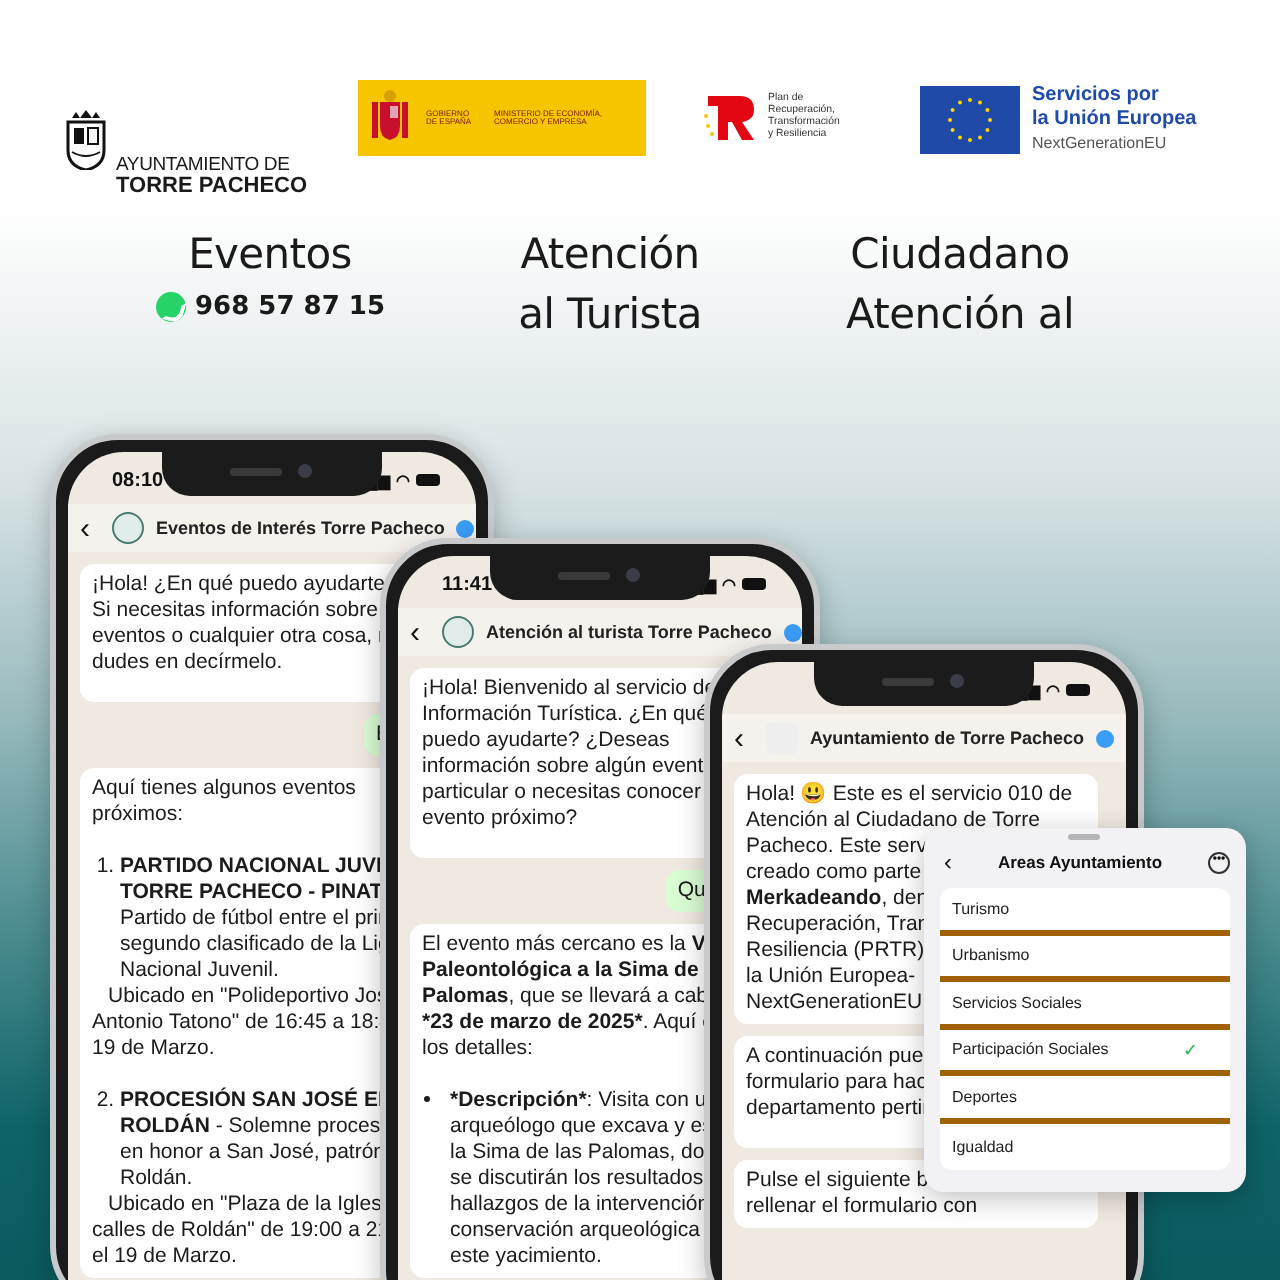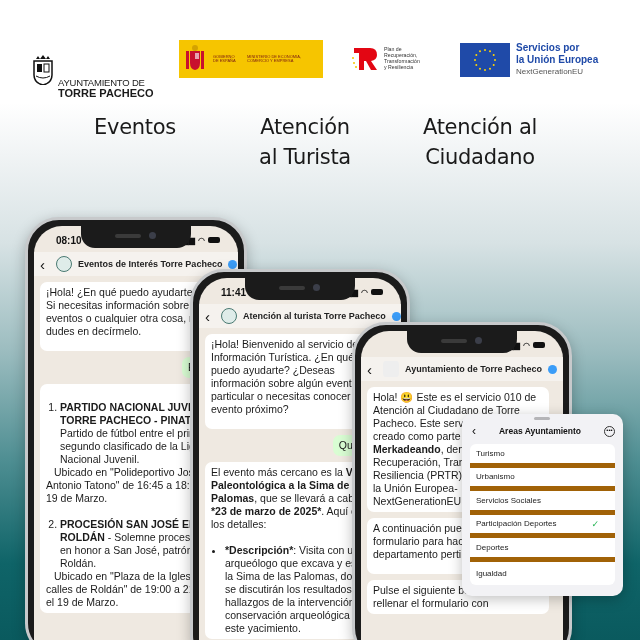--- a/index.html
+++ b/index.html
@@ -60,21 +60,21 @@
   .p1 { left: 25px; top: 217px; width: 222px; height: 440px; }
   .p2 { left: 190px; top: 269px; width: 220px; height: 400px; }
   .p3 { left: 352px; top: 322px; width: 220px; height: 340px; }
 
   .sheet { position: absolute; left: 462px; top: 414px; width: 161px; height: 182px; background: #f2f2f5; border-radius: 10px; box-shadow: 0 3px 14px rgba(0,0,0,0.25); overflow: hidden; }
   .sheet .grab { position: absolute; left: 72px; top: 3px; width: 16px; height: 3px; border-radius: 2px; background: #b5b5b8; }
   .sheet .sh-head { position: absolute; top: 8px; left: 0; right: 0; height: 18px; display: flex; align-items: center; justify-content: space-between; padding: 0 8px 0 10px; font-size: 8.5px; font-weight: bold; color: #111; }
   .sheet .sh-head .back { font-size: 12px; font-weight: normal; }
   .sheet .more { width: 11px; height: 11px; border: 1.2px solid #333; border-radius: 50%; font-size: 6px; line-height: 7px; text-align: center; }
   .sheet .list { position: absolute; top: 30px; left: 8px; right: 8px; background: #fff; border-radius: 6px; }
-  .sheet .item { height: 23.5px; display: flex; align-items: center; justify-content: space-between; padding: 0 6px 0 6px; font-size: 8px; color: #222; border-bottom: 5px solid #a16207; }
+  .sheet .item { height: 23.5px; display: flex; align-items: center; justify-content: space-between; padding: 0 6px 0 6px; font-size: 8px; color: #222; border-bottom: 3px solid #a16207; }
   .sheet .item:last-child { border-bottom: none; }
   .sheet .check { color: #25b454; font-size: 9px; margin-right: 10px; }
 </style>
 </head>
 <body>
 
 <div class="logos">
   <div class="logo-tp">
     <svg class="shield" viewBox="0 0 22 30">
       <path d="M4 4 L6 1 L8 4 L11 0 L14 4 L16 1 L18 4 Z" fill="#111"></path>
@@ -139,28 +139,32 @@
     <div>
       <div class="e1">Servicios por</div>
       <div class="e1">la Unión Europea</div>
       <div class="e2">NextGenerationEU</div>
     </div>
   </div>
 </div>
 
 <div class="headline h1">
   <div class="h">Eventos</div>
+  <div class="phone">
+    <span class="wa"></span>
+    <span>968 57 87 15</span>
+  </div>
 </div>
 <div class="headline h2">
   <div class="h">Atención</div>
   <div class="h">al Turista</div>
 </div>
 <div class="headline h3">
+  <div class="h">Ciudadano</div>
   <div class="h">Atención al</div>
-  <div class="h">Ciudadano</div>
 </div>
 
 <div class="phone-frame p1">
   <div class="screen">
     <div class="notch"></div>
     <div class="status">
       <span>08:10</span>
       <span class="icons">
           <span>▂▄▆</span>
           <span>◠</span>
@@ -175,20 +179,21 @@
     </div>
     <div class="chat-body">
       <div class="bubble">
         <span>¡Hola! ¿En qué puedo ayudarte hoy? Si necesitas información sobre eventos o cualquier otra cosa, no dudes en decírmelo.</span>
         <span class="time">10:59</span>
       </div>
       <div class="bubble out">
         <span>Eventos</span>
       </div>
       <div class="bubble">
+        <p>Aquí tienes algunos eventos próximos:</p>
         <br>
         <ol>
           <li><b>PARTIDO NACIONAL JUVENIL TORRE PACHECO - PINATAR</b><span> - Partido de fútbol entre el primer y segundo clasificado de la Liga Nacional Juvenil.</span></li>
         </ol>
         <p style="text-indent:8px">Ubicado en "Polideportivo José Antonio Tatono" de 16:45 a 18:45 el 19 de Marzo.</p>
         <br>
         <ol start="2">
           <li><b>PROCESIÓN SAN JOSÉ EN ROLDÁN</b><span> - Solemne procesión en honor a San José, patrón de Roldán.</span></li>
         </ol>
         <p style="text-indent:8px">Ubicado en "Plaza de la Iglesia y calles de Roldán" de 19:00 a 21:00 el 19 de Marzo.</p>
@@ -276,21 +281,21 @@
     <div class="item">
         <span>Turismo</span>
       </div>
     <div class="item">
         <span>Urbanismo</span>
       </div>
     <div class="item">
         <span>Servicios Sociales</span>
       </div>
     <div class="item">
-        <span>Participación Deportes</span>
+        <span>Participación Sociales</span>
         <span class="check">✓</span>
       </div>
     <div class="item">
         <span>Deportes</span>
       </div>
     <div class="item">
         <span>Igualdad</span>
       </div>
   </div>
 </div>

